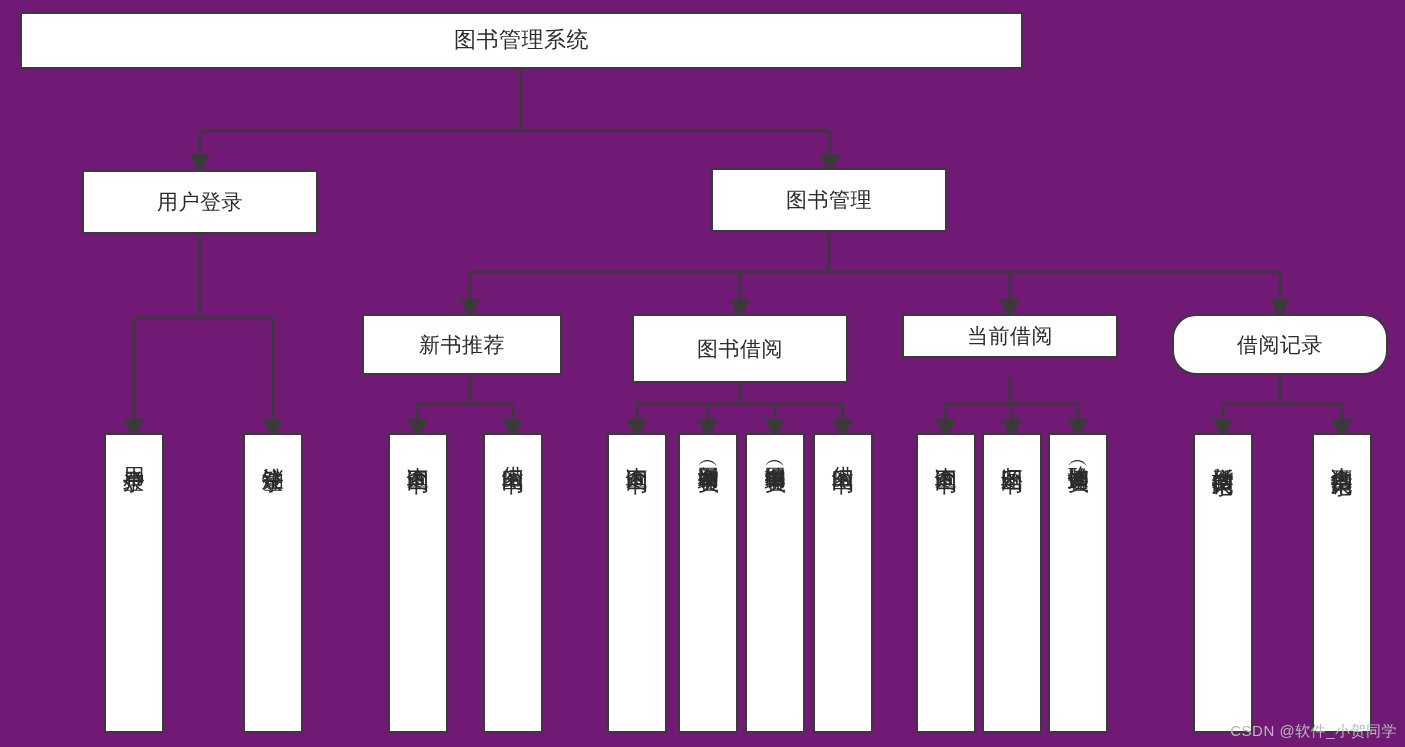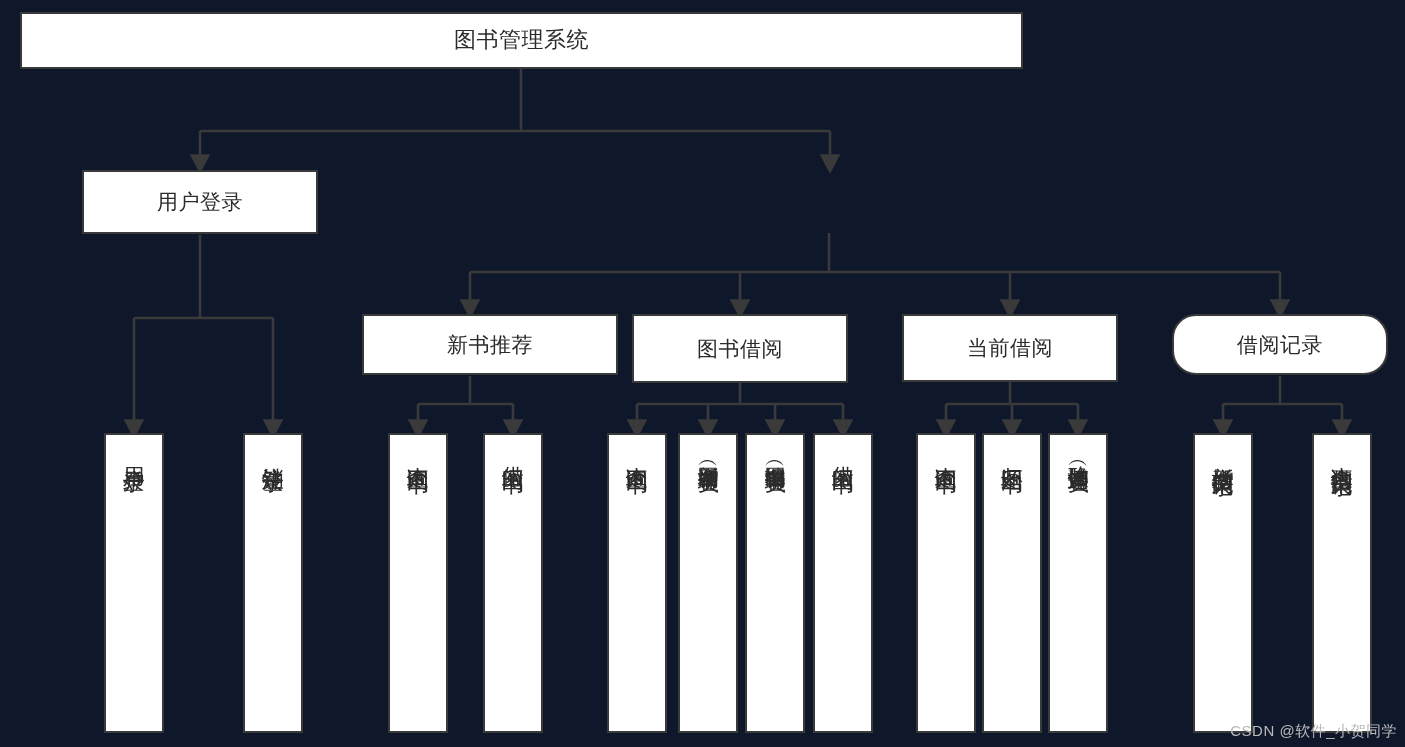--- a/index.html
+++ b/index.html
@@ -4,21 +4,21 @@
 <style>
   html,body{margin:0;padding:0;background:#ffffff;}
   body{
     font-family:"Liberation Sans","DejaVu Sans",sans-serif;
     -webkit-font-smoothing:antialiased;
   }
   #stage{
     position:relative;
     width:1405px;
     height:747px;
-    background:#0f172a;
+    background:#701a75;
     overflow:hidden;
   }
   svg#wires{
     position:absolute;left:0;top:0;
     width:1405px;height:747px;
     pointer-events:none;
   }
   .node{
     position:absolute;
     box-sizing:border-box;
@@ -123,28 +123,31 @@
     </g>
   </svg>
 
   <div class="node h root" style="left:20px;top:12px;width:1003px;height:57px;">
     <span class="lbl">图书管理系统</span>
   </div>
 
   <div class="node h" style="left:82px;top:170px;width:236px;height:64px;">
     <span class="lbl">用户登录</span>
   </div>
+  <div class="node h" style="left:711px;top:168px;width:236px;height:64px;">
+    <span class="lbl">图书管理</span>
+  </div>
 
-  <div class="node h" style="left:362px;top:314px;width:256px;height:61px;">
+  <div class="node h" style="left:362px;top:314px;width:200px;height:61px;">
     <span class="lbl">新书推荐</span>
   </div>
   <div class="node h" style="left:632px;top:314px;width:216px;height:69px;">
     <span class="lbl">图书借阅</span>
   </div>
-  <div class="node h" style="left:902px;top:314px;width:216px;height:68px;">
+  <div class="node h" style="left:902px;top:314px;width:216px;height:44px;">
     <span class="lbl">当前借阅</span>
   </div>
   <div class="node h" style="left:1172px;top:314px;width:216px;height:61px;border-radius:24px;">
     <span class="lbl">借阅记录</span>
   </div>
 
   <div class="node v" style="left:104px;top:433px;width:60px;height:300px;">
     <span class="lbl">用户登录</span>
   </div>
   <div class="node v" style="left:243px;top:433px;width:60px;height:300px;">

